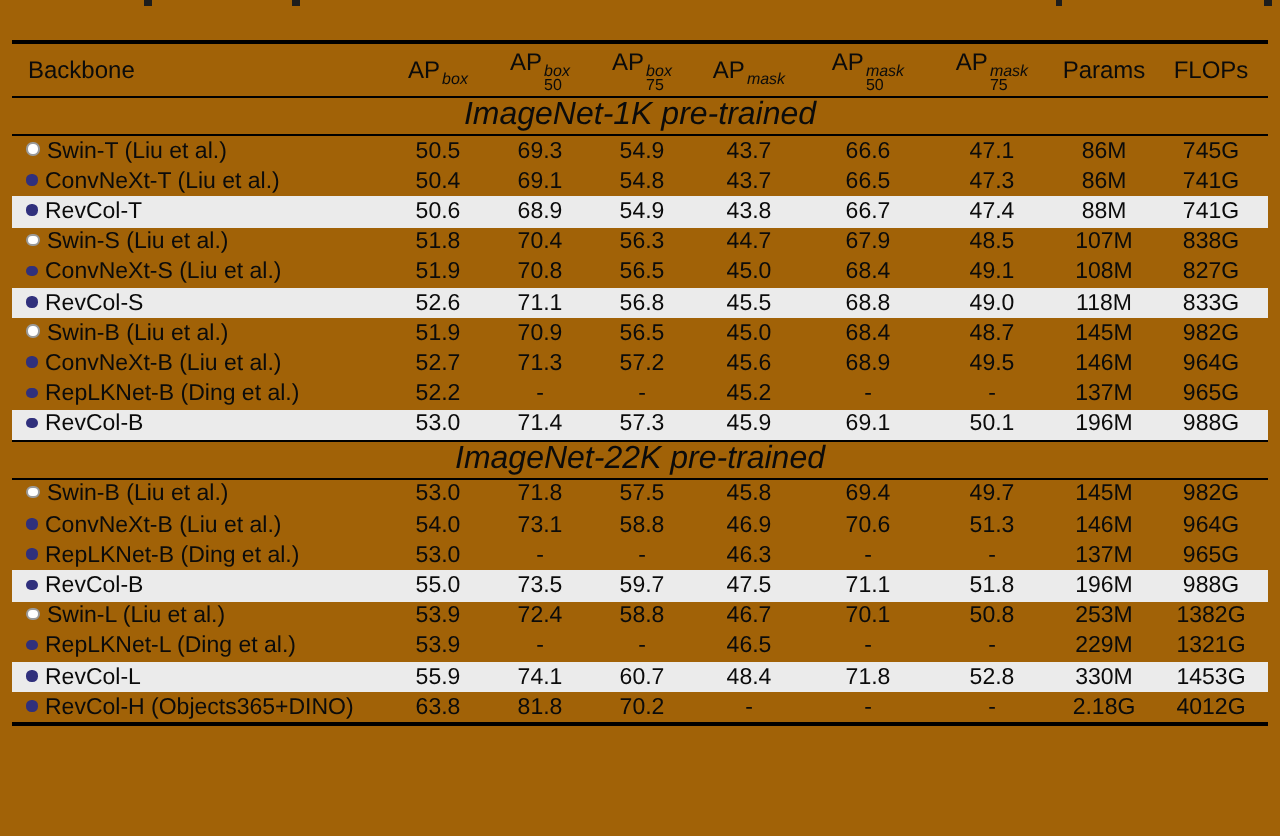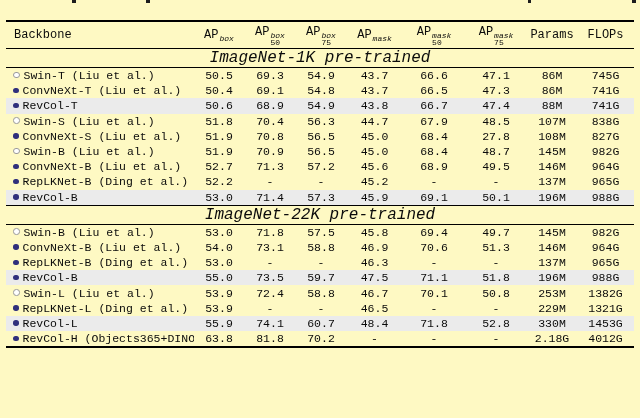--- a/index.html
+++ b/index.html
@@ -6,23 +6,23 @@
     --rule:#000000;
     --hl:#ebebeb;
     --bullet-filled:#30307c;
     --bullet-open:#9a9a9a;
     --text:#0b0b0b;
   }
   html,body{margin:0;padding:0;background:#ffffff;}
   .page{
     position:relative;
     width:640px;height:418px;
-    background:#fef9c3;
+    background:#a16207;
     overflow:hidden;
-    font-family:Liberation Mono, monospace;
+    font-family:Liberation Sans, sans-serif;
     color:var(--text);
   }
   
   .frag{position:absolute;background:#1d1d1d;}
   .frag.f1{left:72px;top:0;width:4px;height:3px;}
   .frag.f2{left:146px;top:0;width:4px;height:3px;}
   .frag.f3{left:528px;top:0;width:3px;height:3px;}
   .frag.f4{left:632px;top:0;width:4px;height:3px;}
 
   table.results{
@@ -196,23 +196,34 @@
           <td>107M</td>
           <td>838G</td>
         </tr>
         <tr class="data-row">
           <td class="backbone-cell"><span class="marker filled"></span><span>ConvNeXt-S (Liu et al.)</span></td>
           <td>51.9</td>
           <td>70.8</td>
           <td>56.5</td>
           <td>45.0</td>
           <td>68.4</td>
-          <td>27.8</td>
+          <td>49.1</td>
           <td>108M</td>
           <td>827G</td>
+        </tr>
+        <tr class="data-row hl">
+          <td class="backbone-cell"><span class="marker filled"></span><span>RevCol-S</span></td>
+          <td>52.6</td>
+          <td>71.1</td>
+          <td>56.8</td>
+          <td>45.5</td>
+          <td>68.8</td>
+          <td>49.0</td>
+          <td>118M</td>
+          <td>833G</td>
         </tr>
         <tr class="data-row">
           <td class="backbone-cell"><span class="marker open"></span><span>Swin-B (Liu et al.)</span></td>
           <td>51.9</td>
           <td>70.9</td>
           <td>56.5</td>
           <td>45.0</td>
           <td>68.4</td>
           <td>48.7</td>
           <td>145M</td>

